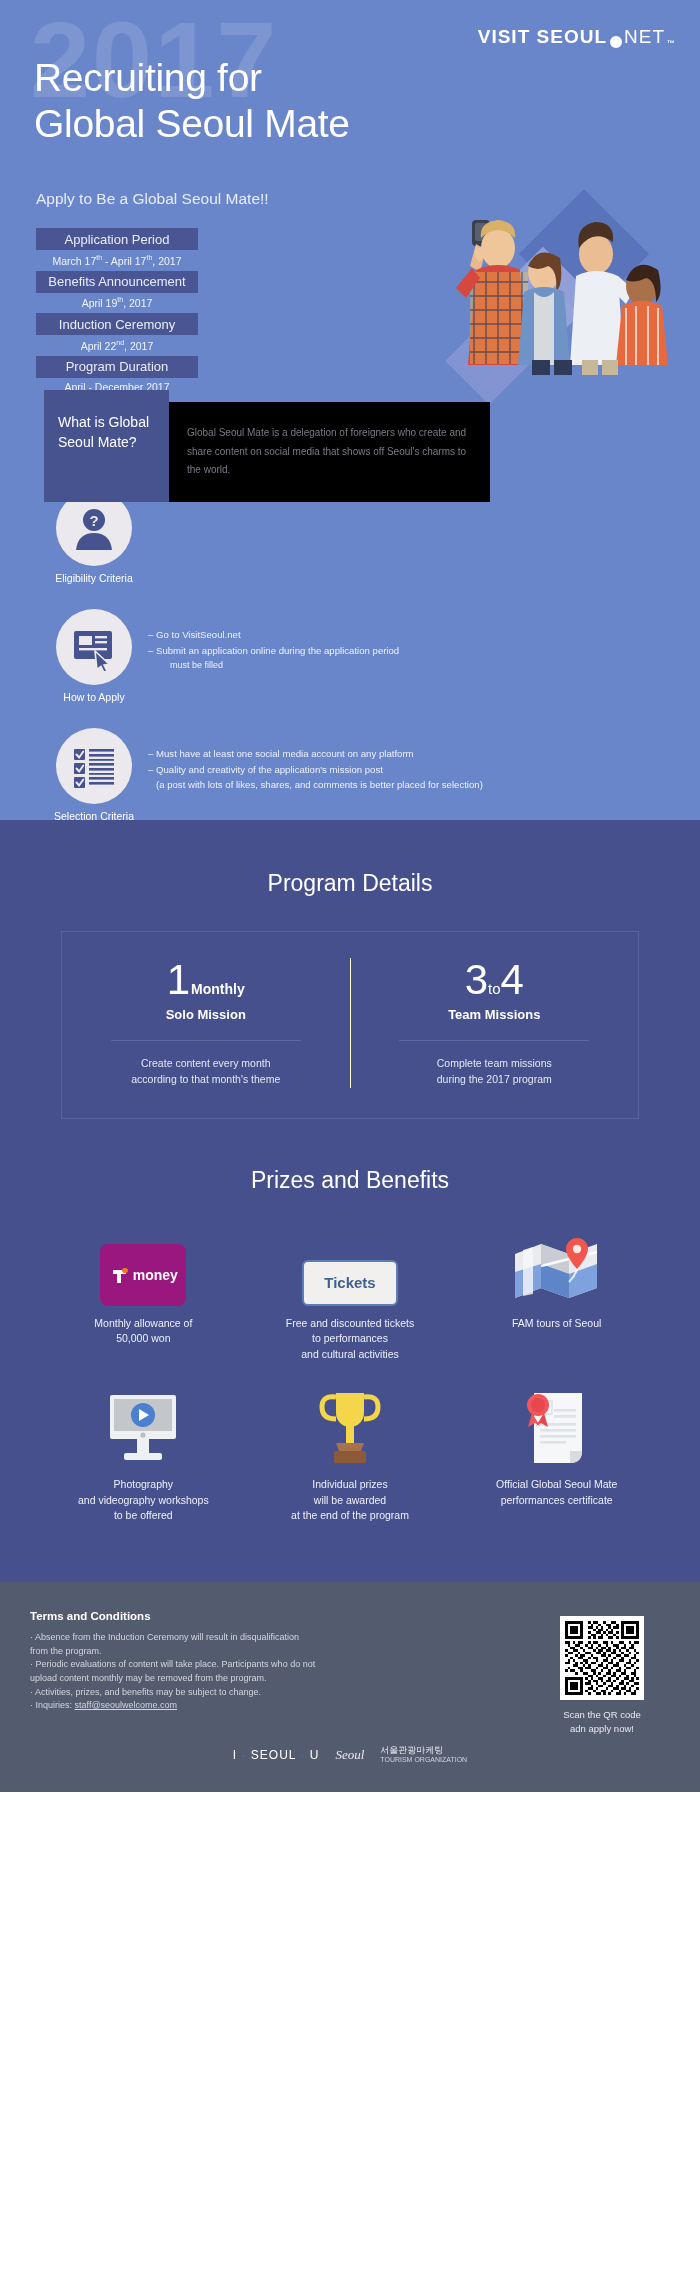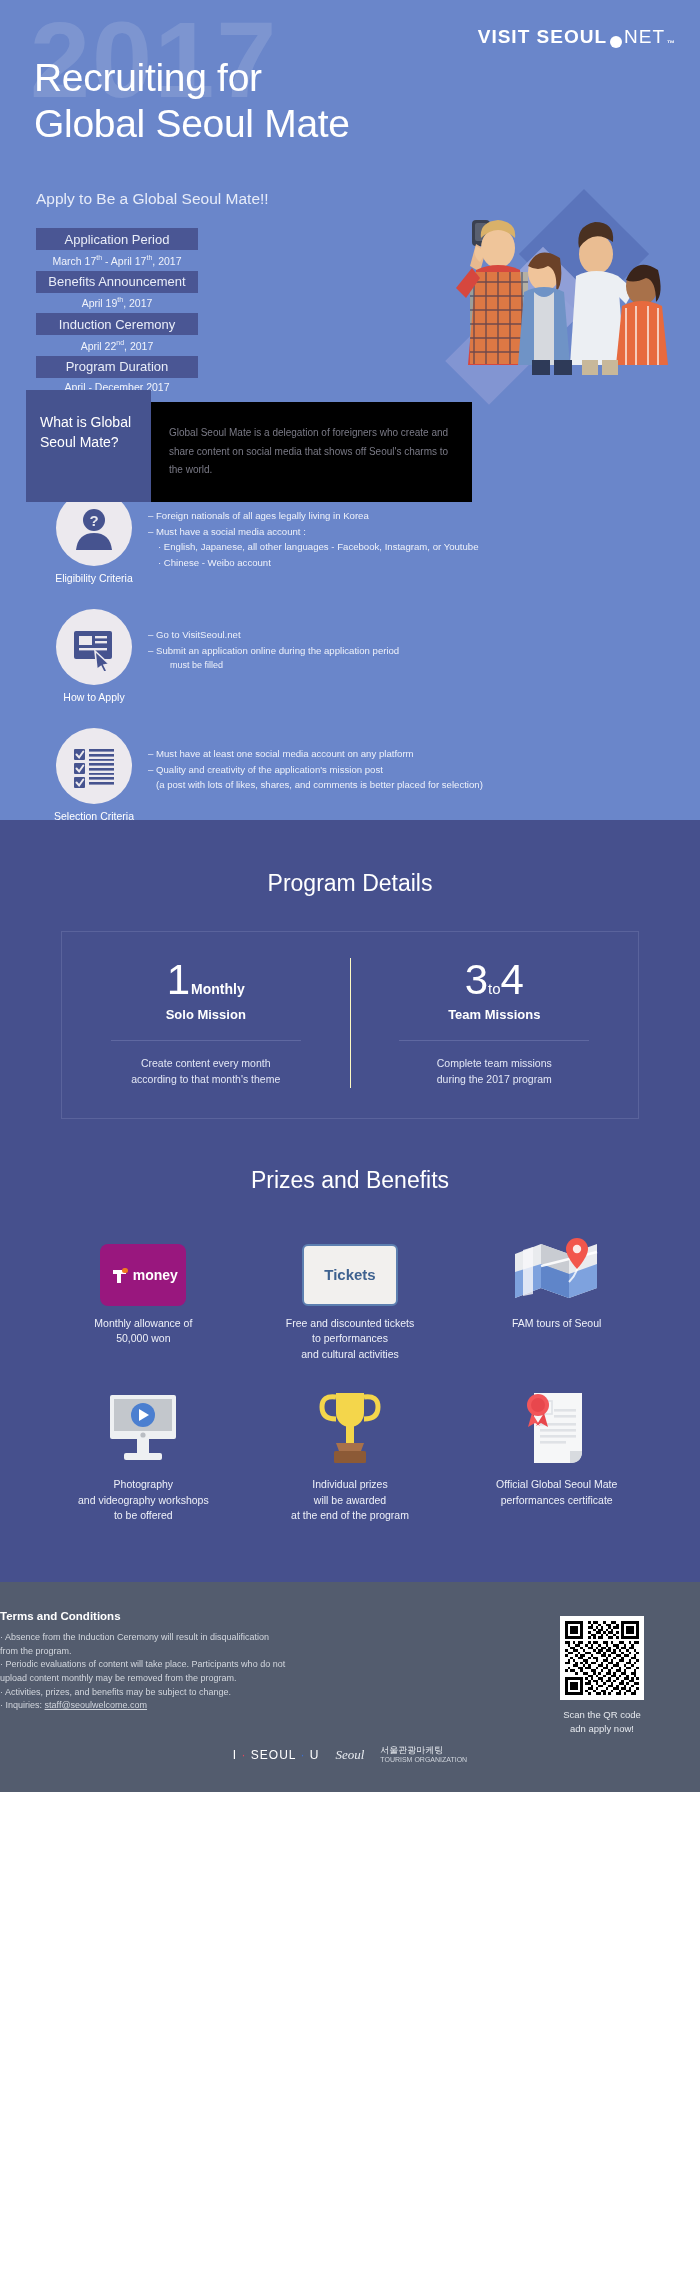--- a/index.html
+++ b/index.html
@@ -100,21 +100,21 @@
   .people {
     position: absolute;
     right: 14px; bottom: 445px;
     width: 250px; height: 175px;
     z-index: 3;
   }
 
   
   .whatis {
     position: absolute;
-    left: 26px; top: 390px;
+    left: 44px; top: 390px;
     width: 446px;
     display: flex;
     z-index: 5;
   }
   .whatis-label {
     background: #46538f;
     width: 125px;
     color: #fff;
     font-size: 14px;
     padding: 22px 14px;
@@ -222,36 +222,36 @@
   
   .tmoney {
     width: 86px; height: 62px;
     background: #99177e;
     border-radius: 8px;
     display: flex; align-items: center; justify-content: center;
     color: #fff; font-size: 14px; font-weight: 700;
   }
   
   .ticket {
-    width: 96px; height: 62px;
+    width: 96px; height: 46px;
     background: #f2f0ee;
     border: 2px solid #5d7fb0;
     border-radius: 6px;
     display: flex; align-items: center; justify-content: center;
     color: #3f6290; font-size: 15px; font-weight: 700;
   }
 
   
   .footer {
     background: #535c6e;
     padding: 28px 0 0 0;
     position: relative;
     min-height: 210px;
   }
-  .terms { width: 400px; }
+  .terms { padding-left: 30px; width: 400px; }
   .terms h3 { color: #fff; font-size: 11.5px; font-weight: 700; margin-bottom: 9px; }
   .terms p { color: #d2d6dd; font-size: 9px; line-height: 1.52; }
   .terms a { color: #d2d6dd; text-decoration: underline; }
   .qr-block {
     position: absolute;
     right: 38px; top: 34px;
     text-align: center;
     width: 120px;
   }
   .qr-code {
@@ -373,26 +373,20 @@
       <div class="crit-row">
         <div class="crit-icon-wrap">
           <div class="crit-circle">
             <svg width="56" height="56" viewBox="0 0 56 56">
               <circle cx="28" cy="20" r="11" fill="#46538f"></circle>
               <path d="M10 50 q2 -17 18 -17 q16 0 18 17z" fill="#46538f"></path>
               <text x="28" y="26" font-size="15" font-family="Liberation Sans, sans-serif" fill="#e8e8ee" text-anchor="middle" font-weight="700">?</text>
             </svg>
           </div>
           <div class="crit-caption">Eligibility Criteria</div>
-        </div>
-        <div class="crit-text">
-          <div class="ln">– Foreign nationals of all ages legally living in Korea</div>
-          <div class="ln">– Must have a social media account  :</div>
-          <div class="ln" style="padding-left:10px">· English, Japanese, all other languages - Facebook, Instagram, or Youtube</div>
-          <div class="ln" style="padding-left:10px">· Chinese - Weibo account</div>
         </div>
       </div>
 
       <div class="crit-row">
         <div class="crit-icon-wrap">
           <div class="crit-circle">
             <svg width="52" height="48" viewBox="0 0 52 48">
               <rect x="6" y="8" width="38" height="28" rx="2" fill="#46538f"></rect>
               <rect x="11" y="13" width="13" height="9" fill="#ece9ee"></rect>
               <rect x="27" y="13" width="12" height="2.4" fill="#ece9ee"></rect>

